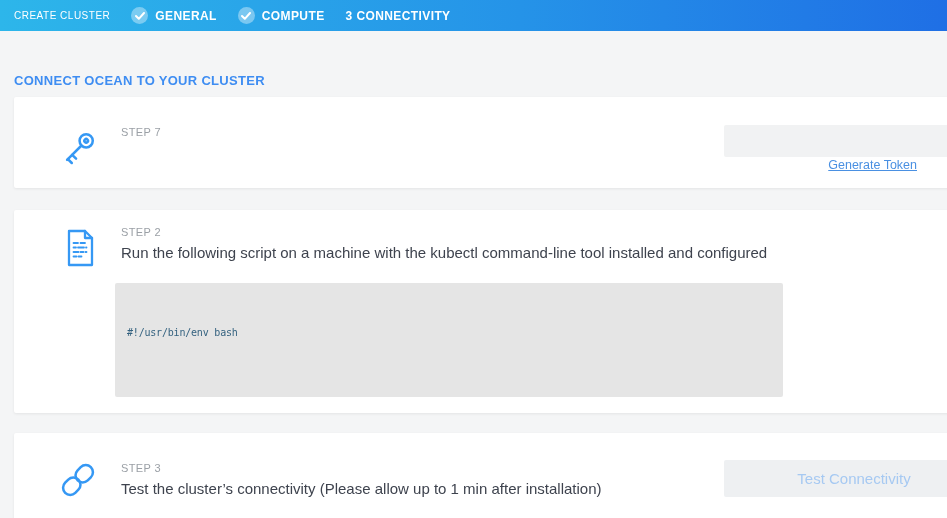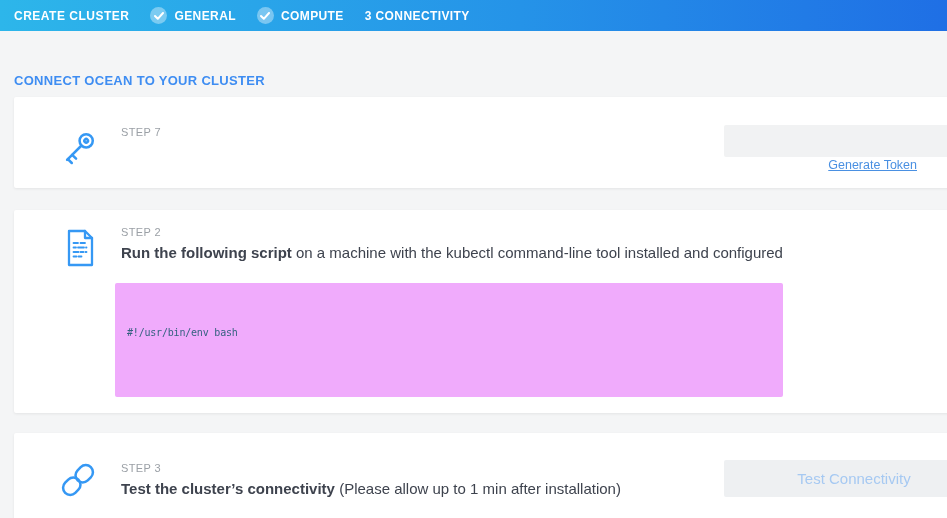--- a/index.html
+++ b/index.html
@@ -9,21 +9,21 @@
     background:#f4f5f6; font-family:"Liberation Sans", sans-serif;
   }
 
   
   .header {
     position:absolute; top:0; left:0; width:947px; height:31px;
     background:linear-gradient(90deg,#2db6ea 0%, #2593e8 55%, #1f6fe5 100%);
     display:flex; align-items:center; padding-left:14px;
   }
   .header-title {
-    color:#fff; font-size:12px; font-weight:bold; letter-spacing:.5px;
+    color:#fff; font-size:10px; font-weight:normal; letter-spacing:.5px;
   }
   .header-step {
     display:flex; align-items:center; margin-left:21px; cursor:pointer;
   }
   .check-circle {
     width:17px; height:17px; border-radius:50%;
     background:rgba(255,255,255,.38);
     display:flex; align-items:center; justify-content:center; margin-right:7px;
   }
   .header-step-label {
@@ -45,21 +45,21 @@
 
   .step-icon { position:absolute; left:42px; width:44px; height:44px; }
   .step-label {
     position:absolute; left:107px;
     color:#9ba0a6; font-size:11px; letter-spacing:.4px;
   }
   .step-text {
     position:absolute; left:107px;
     color:#3e434e; font-size:15px;
   }
-  .step-text b { font-weight:bold;margin-top:28px; }
+  .step-text b { font-weight:normal;margin-top:28px; }
 
   
   #card-1 .step-icon { top:30px; }
   #card-1 .step-label { top:29px; }
   #card-1 .step-text { top:47px; }
   .token-input {
     position:absolute; left:710px; top:28px; width:250px; height:32px;
     background:#f1f2f3; border:none; outline:none; border-radius:2px;
     font-family:"Liberation Sans",sans-serif; font-size:13px; padding:0 8px; color:#3e434e;
   }
@@ -67,21 +67,21 @@
     position:absolute; left:710px; top:61px; width:193px; text-align:right;
     color:#4a90e2; font-size:12.5px; text-decoration:underline; cursor:pointer;
   }
 
   
   #card-2 .step-icon { top:17px; width:40px; height:42px; left:46px; }
   #card-2 .step-label { top:16px; }
   #card-2 .step-text { top:34px; }
   .code-block {
     position:absolute; left:101px; top:73px; width:668px; height:114px;
-    background:#f0abfc; border-radius:2px;
+    background:#e5e5e5; border-radius:2px;
     padding:7px 12px 5px 12px;
     font-family:"DejaVu Sans Mono","Liberation Mono",monospace;
     font-size:10px; letter-spacing:-.2px; line-height:17px; color:#33617f;
     white-space:pre; overflow:hidden;
   }
   .code-line { height:17px; }
 
   
   #card-3 .step-icon { top:25px; }
   #card-3 .step-label { top:29px; }

